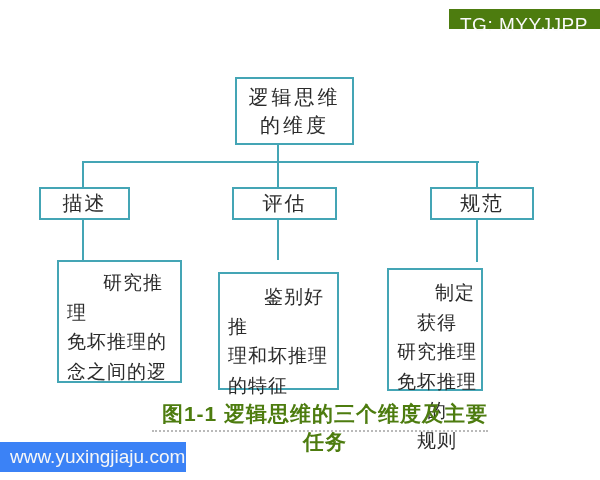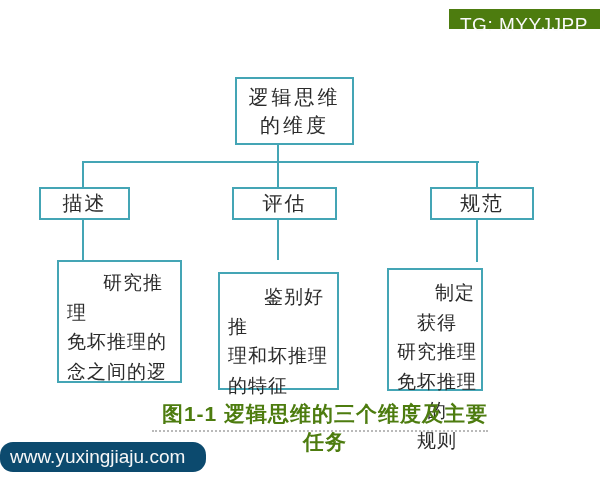--- a/index.html
+++ b/index.html
@@ -56,23 +56,23 @@
     position:absolute; left:158px; top:400px; width:334px;
     text-align:center; font-size:21px; font-weight:600;
     color:#4d7c0f; letter-spacing:1px;
   }
   .caption-rule {
     position:absolute; left:152px; top:430px; width:336px; height:0;
     border-top:2px dotted #b9b9b9;
   }
   
   .watermark {
-    position:absolute; left:0; top:442px; width:206px; height:30px;
-    background:#0c4a6e; color:#f7f7f7; font-size:19px; line-height:30px;
-    padding-left:10px; box-sizing:border-box;border-radius:13px;
+    position:absolute; left:0; top:442px; width:186px; height:30px;
+    background:#3b82f6; color:#f7f7f7; font-size:19px; line-height:30px;
+    padding-left:10px; box-sizing:border-box;
   }
 </style>
 </head>
 <body>
 
 <div class="canvas">
 
   <div class="badge">TG: MYYJJPP</div>
 
   <div>

